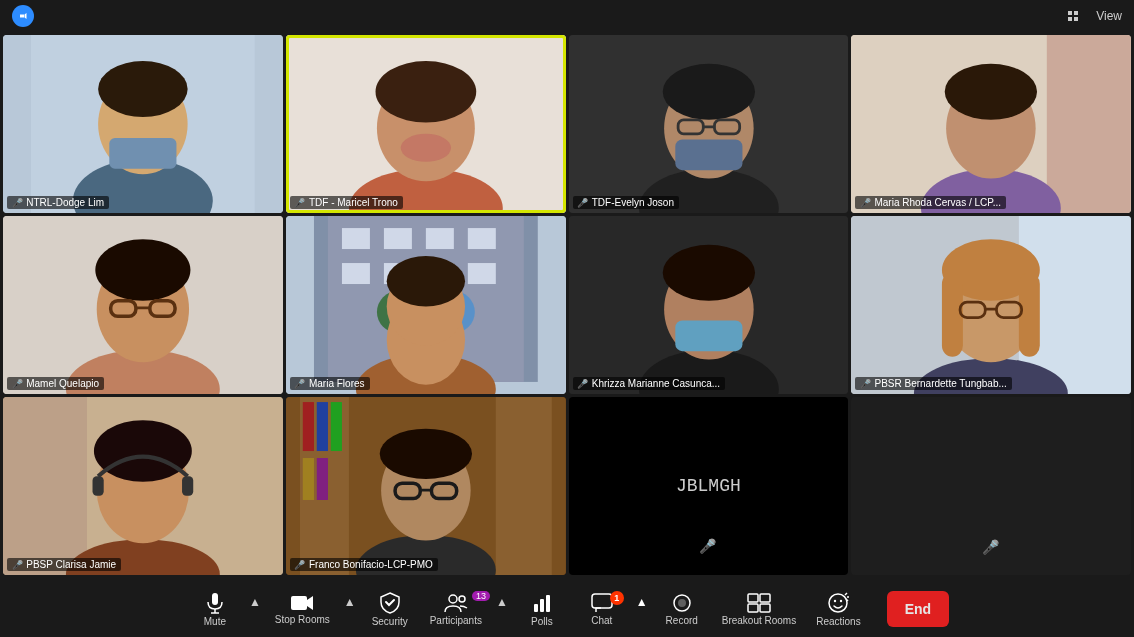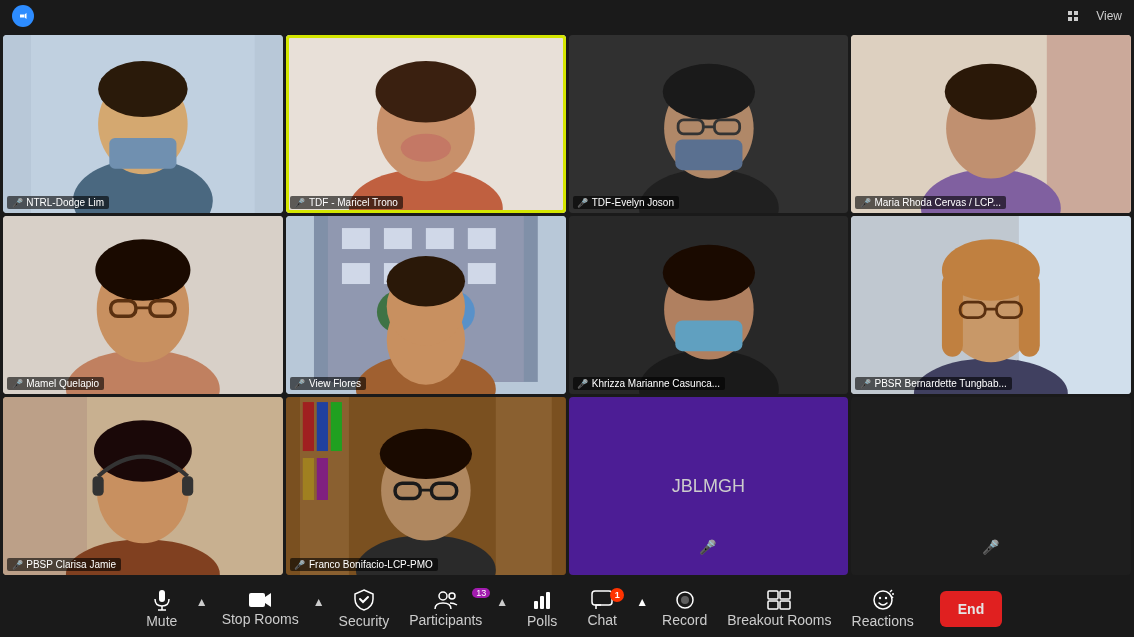--- a/index.html
+++ b/index.html
@@ -144,21 +144,21 @@
       position: relative;
       min-width: 60px;
     }
 
     .tool-icon {
       font-size: 20px;
       margin-bottom: 2px;
       display: flex; align-items: center; justify-content: center;
     }
     .tool-label {
-      font-size: 14px;
+      font-size: 10px;
       color: #ccc;
       white-space: nowrap;
     }
 
     .tool-group {
       display: flex;
       align-items: center;
     }
 
     .chevron-btn {
@@ -365,21 +365,21 @@
       <circle cx="80" cy="80" r="15" fill="#2a6a2a" opacity="0.8"></circle>
       <circle cx="120" cy="80" r="15" fill="#4a90d0" opacity="0.8"></circle>
 
       <ellipse cx="100" cy="135" rx="50" ry="25" fill="#a06030"></ellipse>
       <ellipse cx="100" cy="100" rx="28" ry="32" fill="#c89060"></ellipse>
       <ellipse cx="100" cy="76" rx="28" ry="28" fill="#c89060"></ellipse>
       <ellipse cx="100" cy="58" rx="28" ry="18" fill="#2a1808"></ellipse>
     </svg>
     <div class="name-label">
       <span class="mic-icon">🎤</span>
-      <span>View Flores</span>
+      <span>Maria Flores</span>
     </div>
   </div>
 
   <div class="video-cell" style="background:#2a2a2a;">
     <svg width="100%" height="100%" viewBox="0 0 200 150" preserveAspectRatio="xMidYMid slice">
       <rect width="200" height="150" fill="#282828"></rect>
 
       <ellipse cx="100" cy="135" rx="50" ry="28" fill="#1a1a1a"></ellipse>
 
       <ellipse cx="100" cy="78" rx="32" ry="36" fill="#b08060"></ellipse>
@@ -463,21 +463,21 @@
       <rect x="78" y="73" width="18" height="11" rx="5" fill="none" stroke="#1a1a1a" stroke-width="2.5"></rect>
       <rect x="104" y="73" width="18" height="11" rx="5" fill="none" stroke="#1a1a1a" stroke-width="2.5"></rect>
       <line x1="96" y1="78" x2="104" y2="78" stroke="#1a1a1a" stroke-width="2"></line>
     </svg>
     <div class="name-label">
       <span class="mic-icon">🎤</span>
       <span>Franco Bonifacio-LCP-PMO</span>
     </div>
   </div>
 
-  <div class="video-cell" style="background:#4c1d95;">
+  <div class="video-cell" style="background:#000000;font-family:Liberation Mono, monospace;">
     <div class="text-label-large">JBLMGH</div>
     <div class="mute-indicator">🎤</div>
   </div>
 
   <div class="video-cell" style="background:#1e1e1e;">
     <div class="mute-indicator">🎤</div>
   </div>
 
   <div style="background:transparent;"></div>
 

